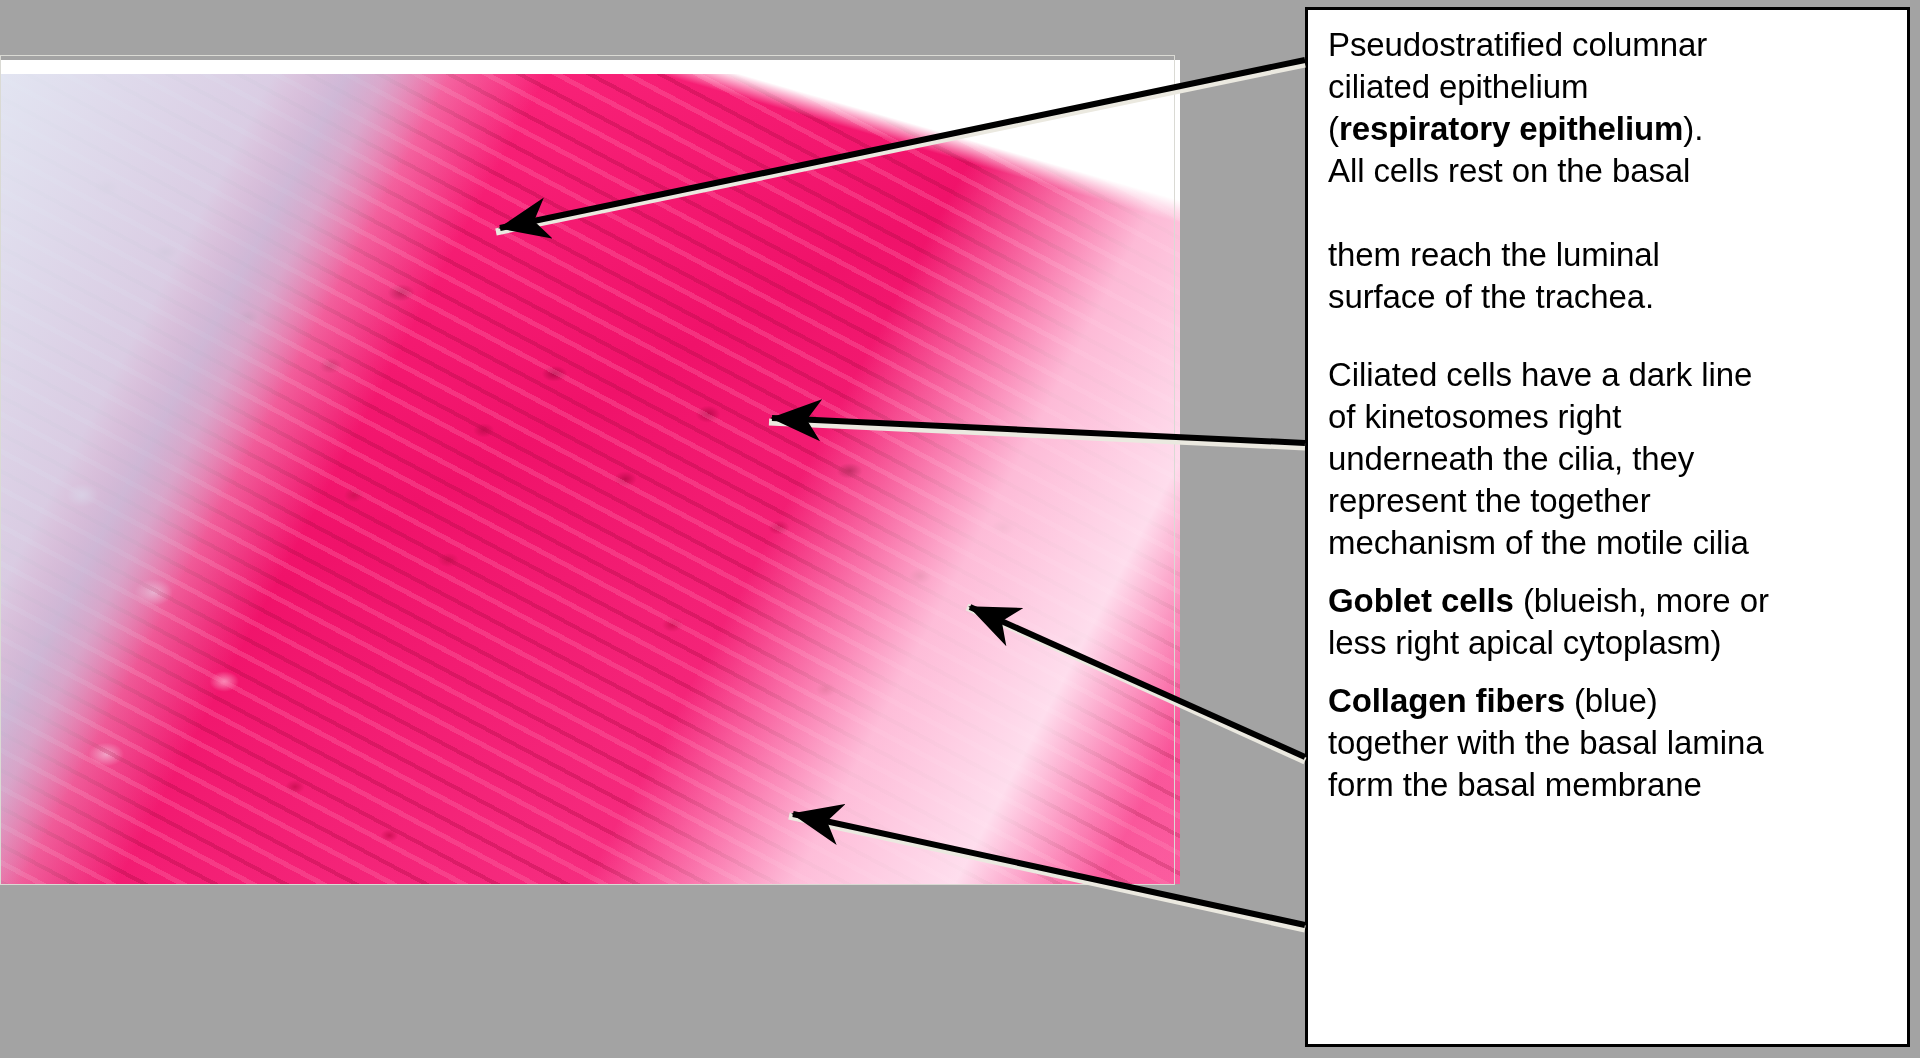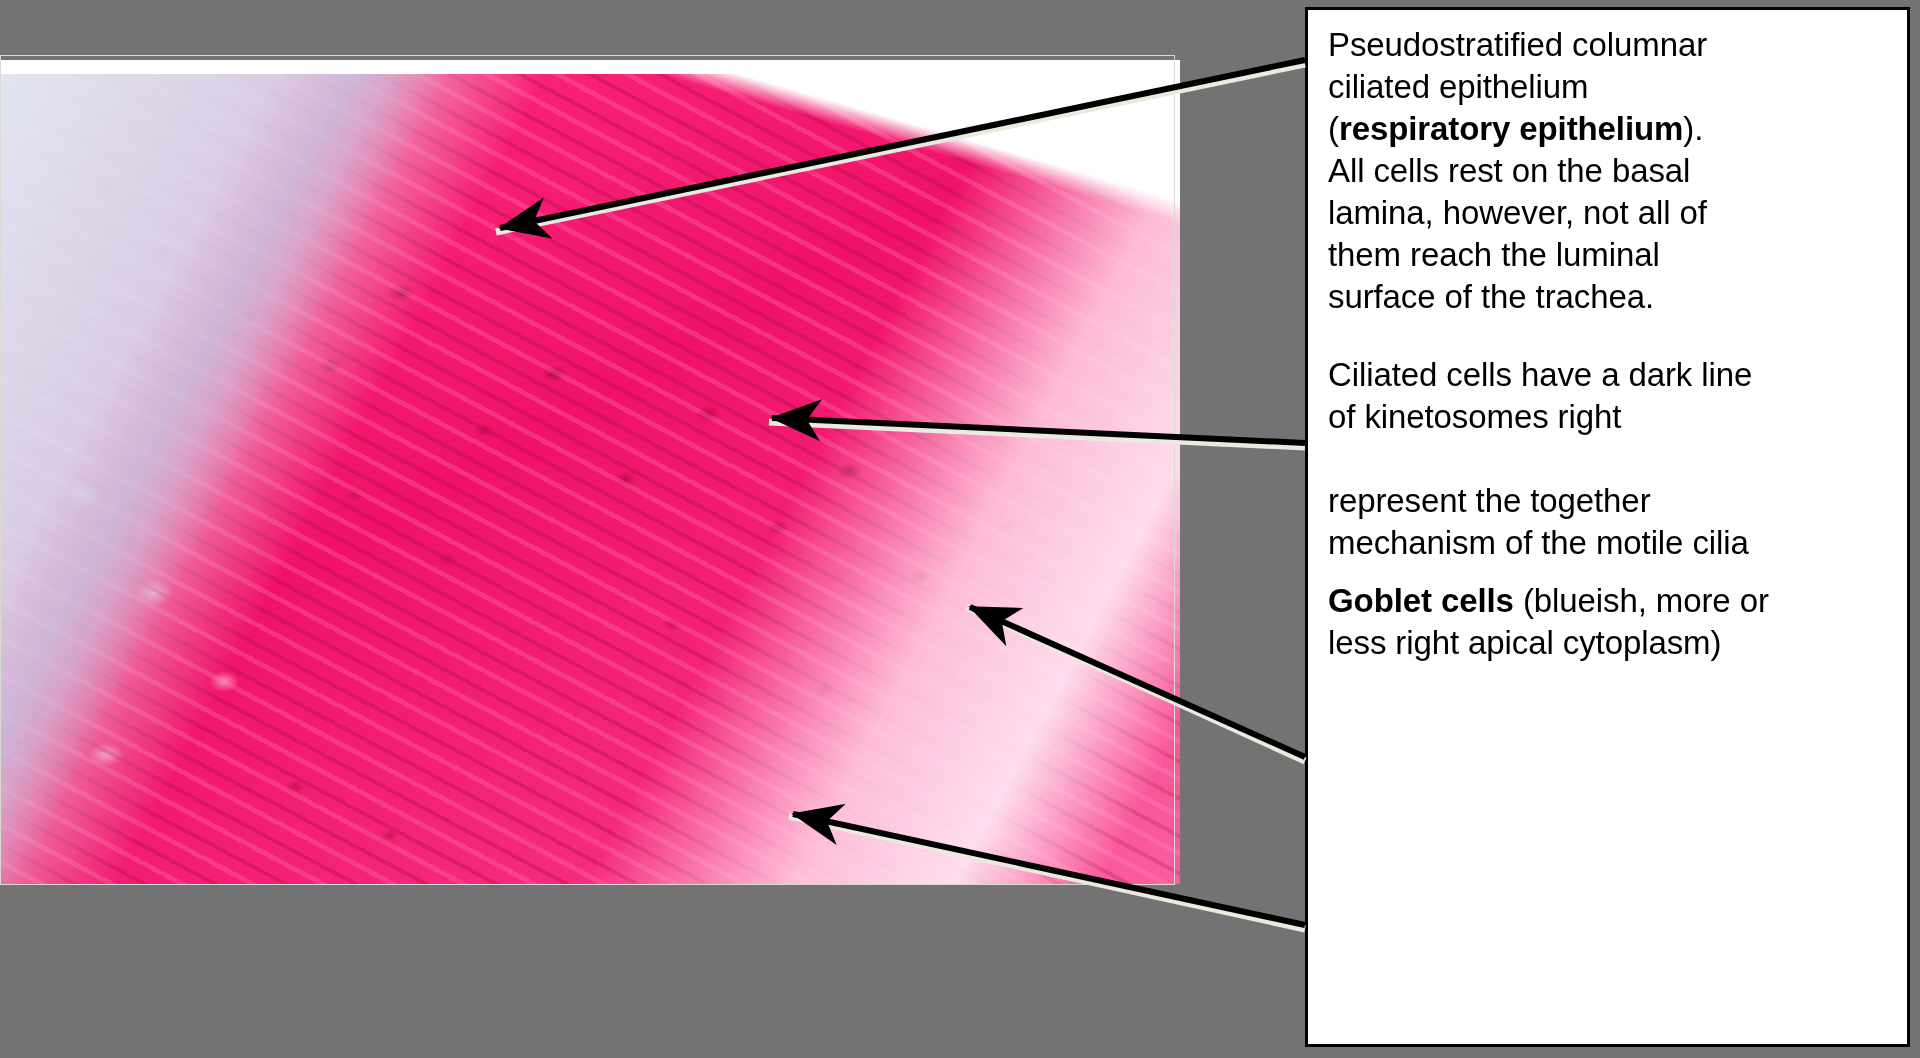--- a/index.html
+++ b/index.html
@@ -11,21 +11,21 @@
     width: 1920px;
     height: 1058px;
     overflow: hidden;
     font-family: "Liberation Sans", sans-serif;
   }
 
   #page {
     position: relative;
     width: 1920px;
     height: 1058px;
-    background: #737373;
+    background: #a3a3a3;
   }
 
   
   #micrograph-wrap {
     position: absolute;
     left: 0px;
     top: 60px;
     width: 1180px;
     height: 824px;
     overflow: hidden;
@@ -140,38 +140,43 @@
   </div>
   <div id="faint-frame"></div>
 
   <div id="text-panel">
 
     <div class="para">
       <span>Pseudostratified columnar</span><br>
       <span>ciliated epithelium</span><br>
       <span>(</span><b>respiratory epithelium</b><span>).</span><br>
       <span>All cells rest on the basal</span><br>
-      <span>lamina, however, not all of</span><br>
+      <br>
       <span>them reach the luminal</span><br>
       <span>surface of the trachea.</span>
     </div>
 
     <div class="para gap-before">
       <span>Ciliated cells have a dark line</span><br>
       <span>of kinetosomes right</span><br>
-      <br>
+      <span>underneath the cilia, they</span><br>
       <span>represent the together</span><br>
       <span>mechanism of the motile cilia</span>
     </div>
 
     <div class="para gap-before-sm">
       <b>Goblet cells</b><span> (blueish, more or</span><br>
       <span>less right apical cytoplasm)</span>
     </div>
 
+    <div class="para gap-before-sm">
+      <b>Collagen fibers</b><span> (blue)</span><br>
+      <span>together with the basal lamina</span><br>
+      <span>form the basal membrane</span>
+    </div>
 
   </div>
 
   <svg id="arrows" viewBox="0 0 1920 1058">
     <defs>
       <marker id="ah" markerWidth="9" markerHeight="7" refX="8.2" refY="3.5" orient="auto" markerUnits="strokeWidth">
         <path d="M8.5,3.5 L0,0 L2.4,3.5 L0,7 Z" fill="#000000"></path>
       </marker>
     </defs>
 

